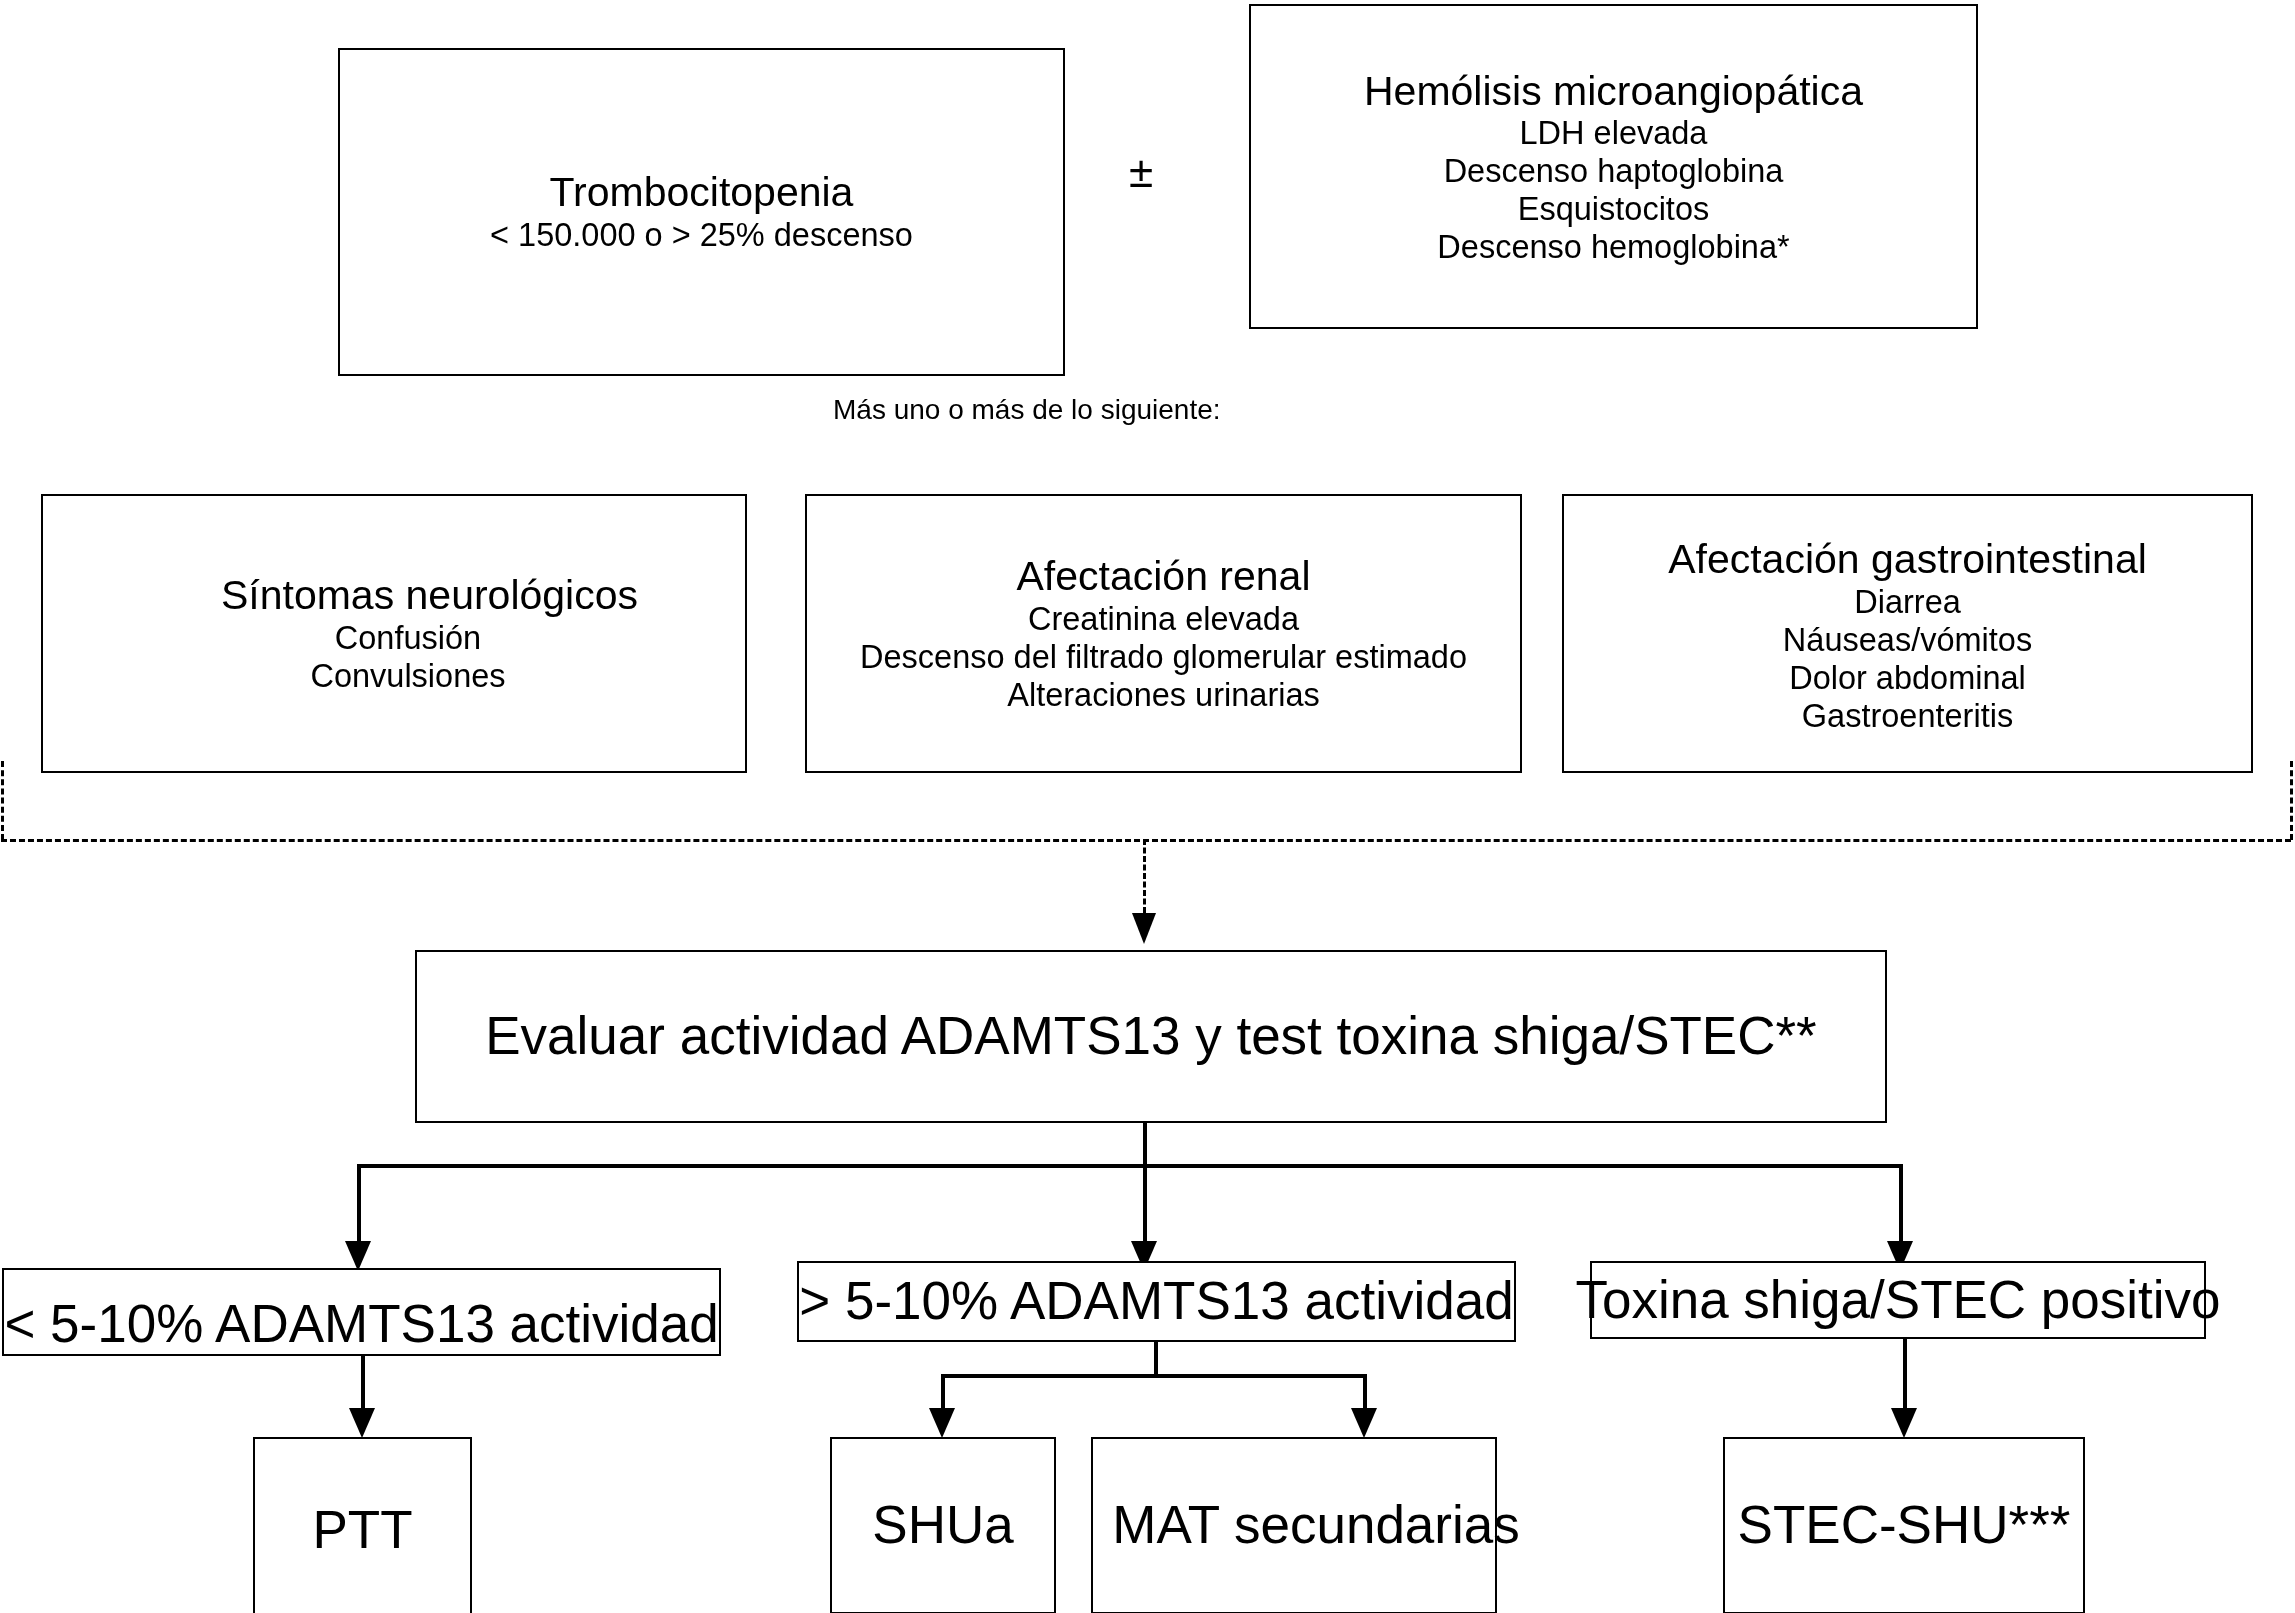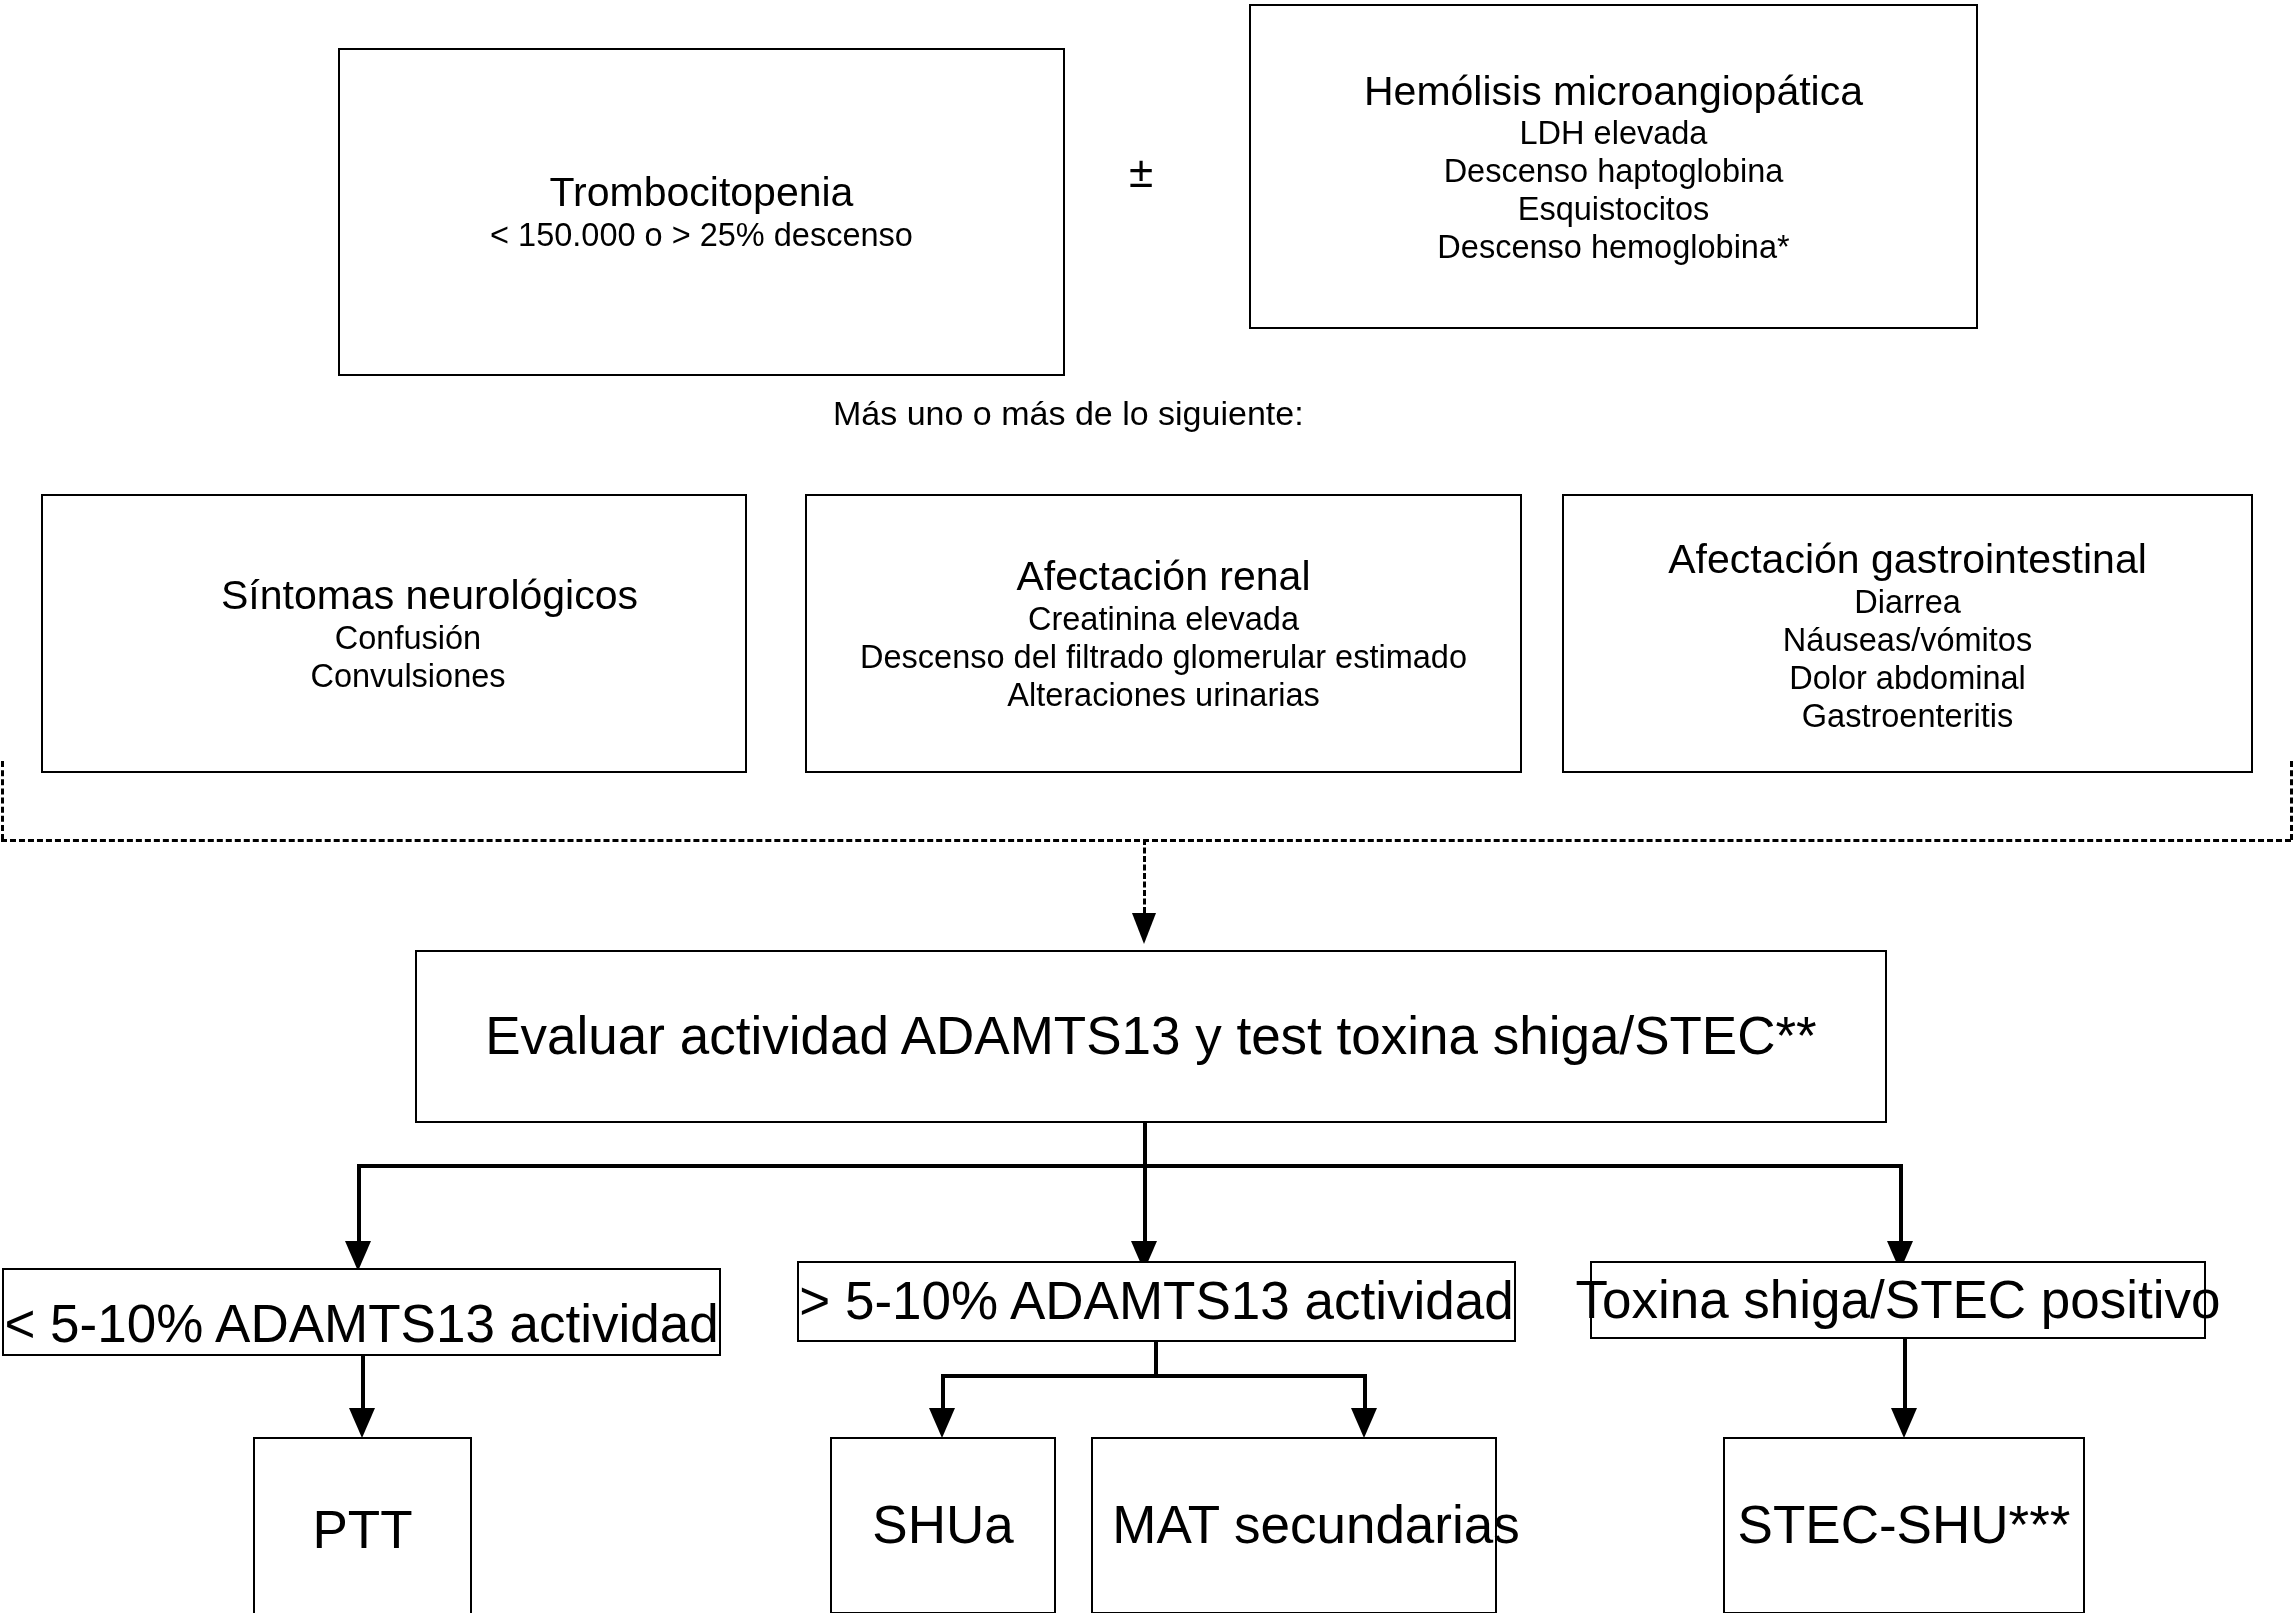--- a/index.html
+++ b/index.html
@@ -7,21 +7,21 @@
   body{font-family:"Liberation Sans","DejaVu Sans",sans-serif;color:#000;}
   #canvas{position:relative;width:2295px;height:1614px;background:#fff;overflow:hidden;}
 
   .box{position:absolute;box-sizing:border-box;border:2.8px solid #000;background:#fff;
        display:flex;flex-direction:column;align-items:center;justify-content:center;text-align:center;}
   .box .hd{font-size:41px;line-height:1.14;white-space:nowrap;}
   .box .ln{font-size:32.5px;line-height:1.17;white-space:nowrap;}
   .box .solo{font-size:53px;line-height:1.14;white-space:nowrap;}
 
   .plusminus{position:absolute;font-size:44px;line-height:1;}
-  .caption{position:absolute;font-size:34px;line-height:1;white-space:nowrap;text-align:right;}
+  .caption{position:absolute;font-size:28px;line-height:1;white-space:nowrap;text-align:right;}
 
   
   .vline{position:absolute;background:#000;width:3.5px;}
   .hline{position:absolute;background:#000;height:4.2px;}
   .arrow{position:absolute;width:0;height:0;border-left:13.4px solid transparent;
          border-right:13.4px solid transparent;border-top:30px solid #000;}
 
   
   .dvline{position:absolute;width:0;border-left:3.5px dashed #000;}
   .dhline{position:absolute;height:0;border-top:3.5px dashed #000;}

